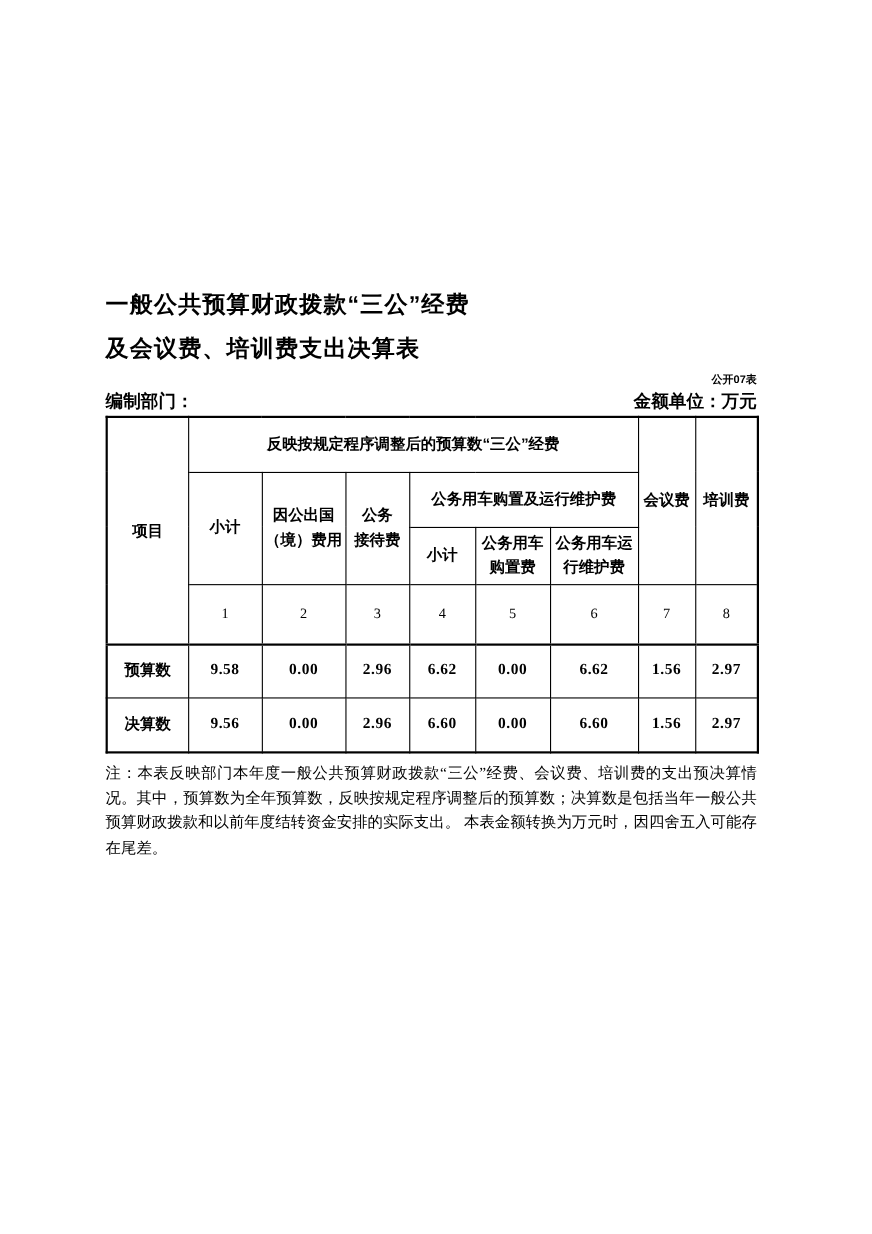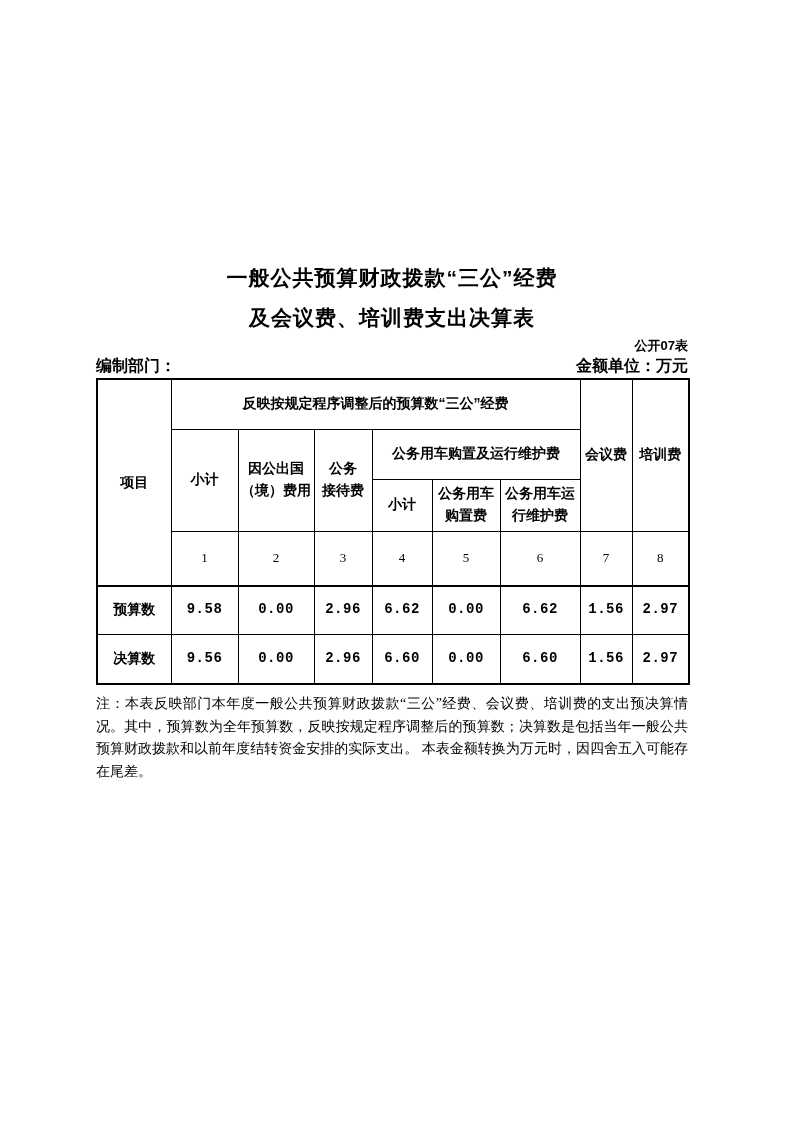--- a/index.html
+++ b/index.html
@@ -16,30 +16,30 @@
   .content {
     position: absolute;
     left: 96px;
     top: 266px;
     width: 592px;
   }
   .doc-title {
     margin: 0;
     font-size: 21px;
     font-weight: bold;
-    text-align: center;
+    text-align: left;
     line-height: 23px;
     letter-spacing: 1px;
     font-family: "Liberation Sans", sans-serif;
   }
   .doc-title.second { margin-top: 17px; }
   .table-code {
     margin-top: 9px;
     text-align: right;
-    font-size: 13px;
+    font-size: 10px;
     font-weight: bold;
     line-height: 15px;
   }
   .meta-row {
     display: flex;
     justify-content: space-between;
     margin-top: 5px;
     font-size: 16px;
     font-weight: bold;
     line-height: 15px;
@@ -68,21 +68,21 @@
   tr.r4 { height: 55px; }
   tr.r5 { height: 48px; }
   tr.r6 { height: 50px; padding-left: 36px; }
   tr.colnums td {
     font-family: "Liberation Serif", serif;
     font-weight: normal;
     font-size: 13px;
   }
   tr.sep td { border-top: 2px solid #000; }
   td.val {
-    font-family: Liberation Mono, monospace;
+    font-family: Liberation Serif, serif;
     font-weight: normal;
     font-size: 13.5px;
     text-align: right;
     padding-right: 4px;
     letter-spacing: 0.5px;
   }
   td.rowlabel { font-weight: bold; font-size: 14px; }
   .note {
     margin: 8px 0 0 0;
     font-family: "Liberation Serif", serif;

